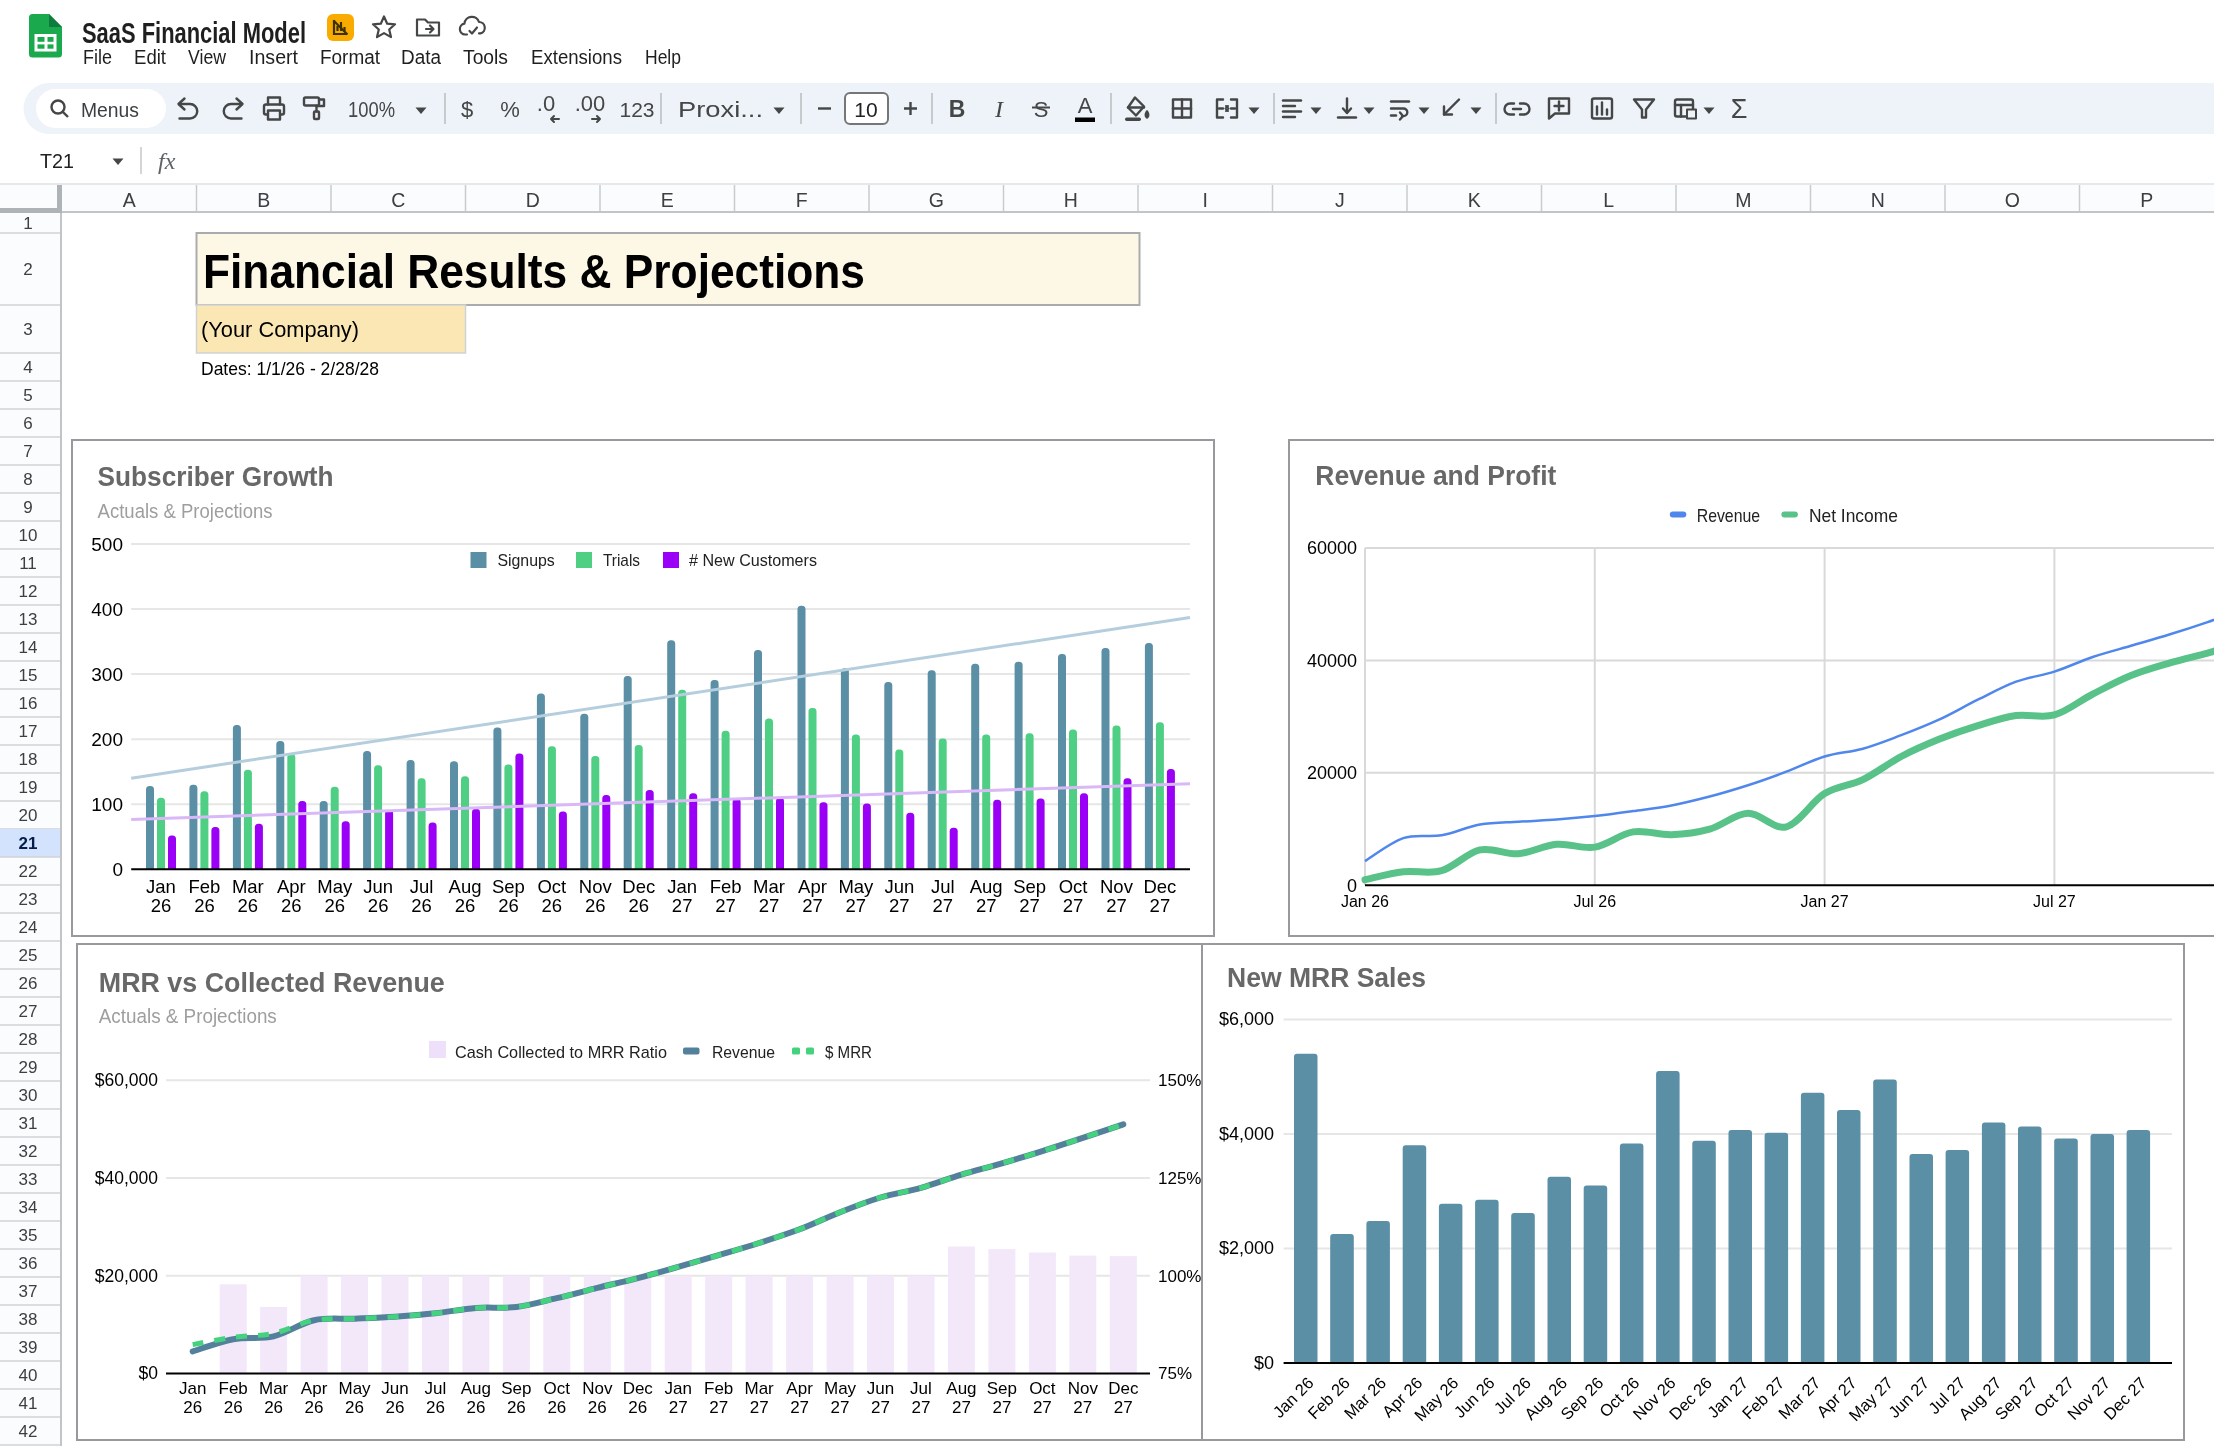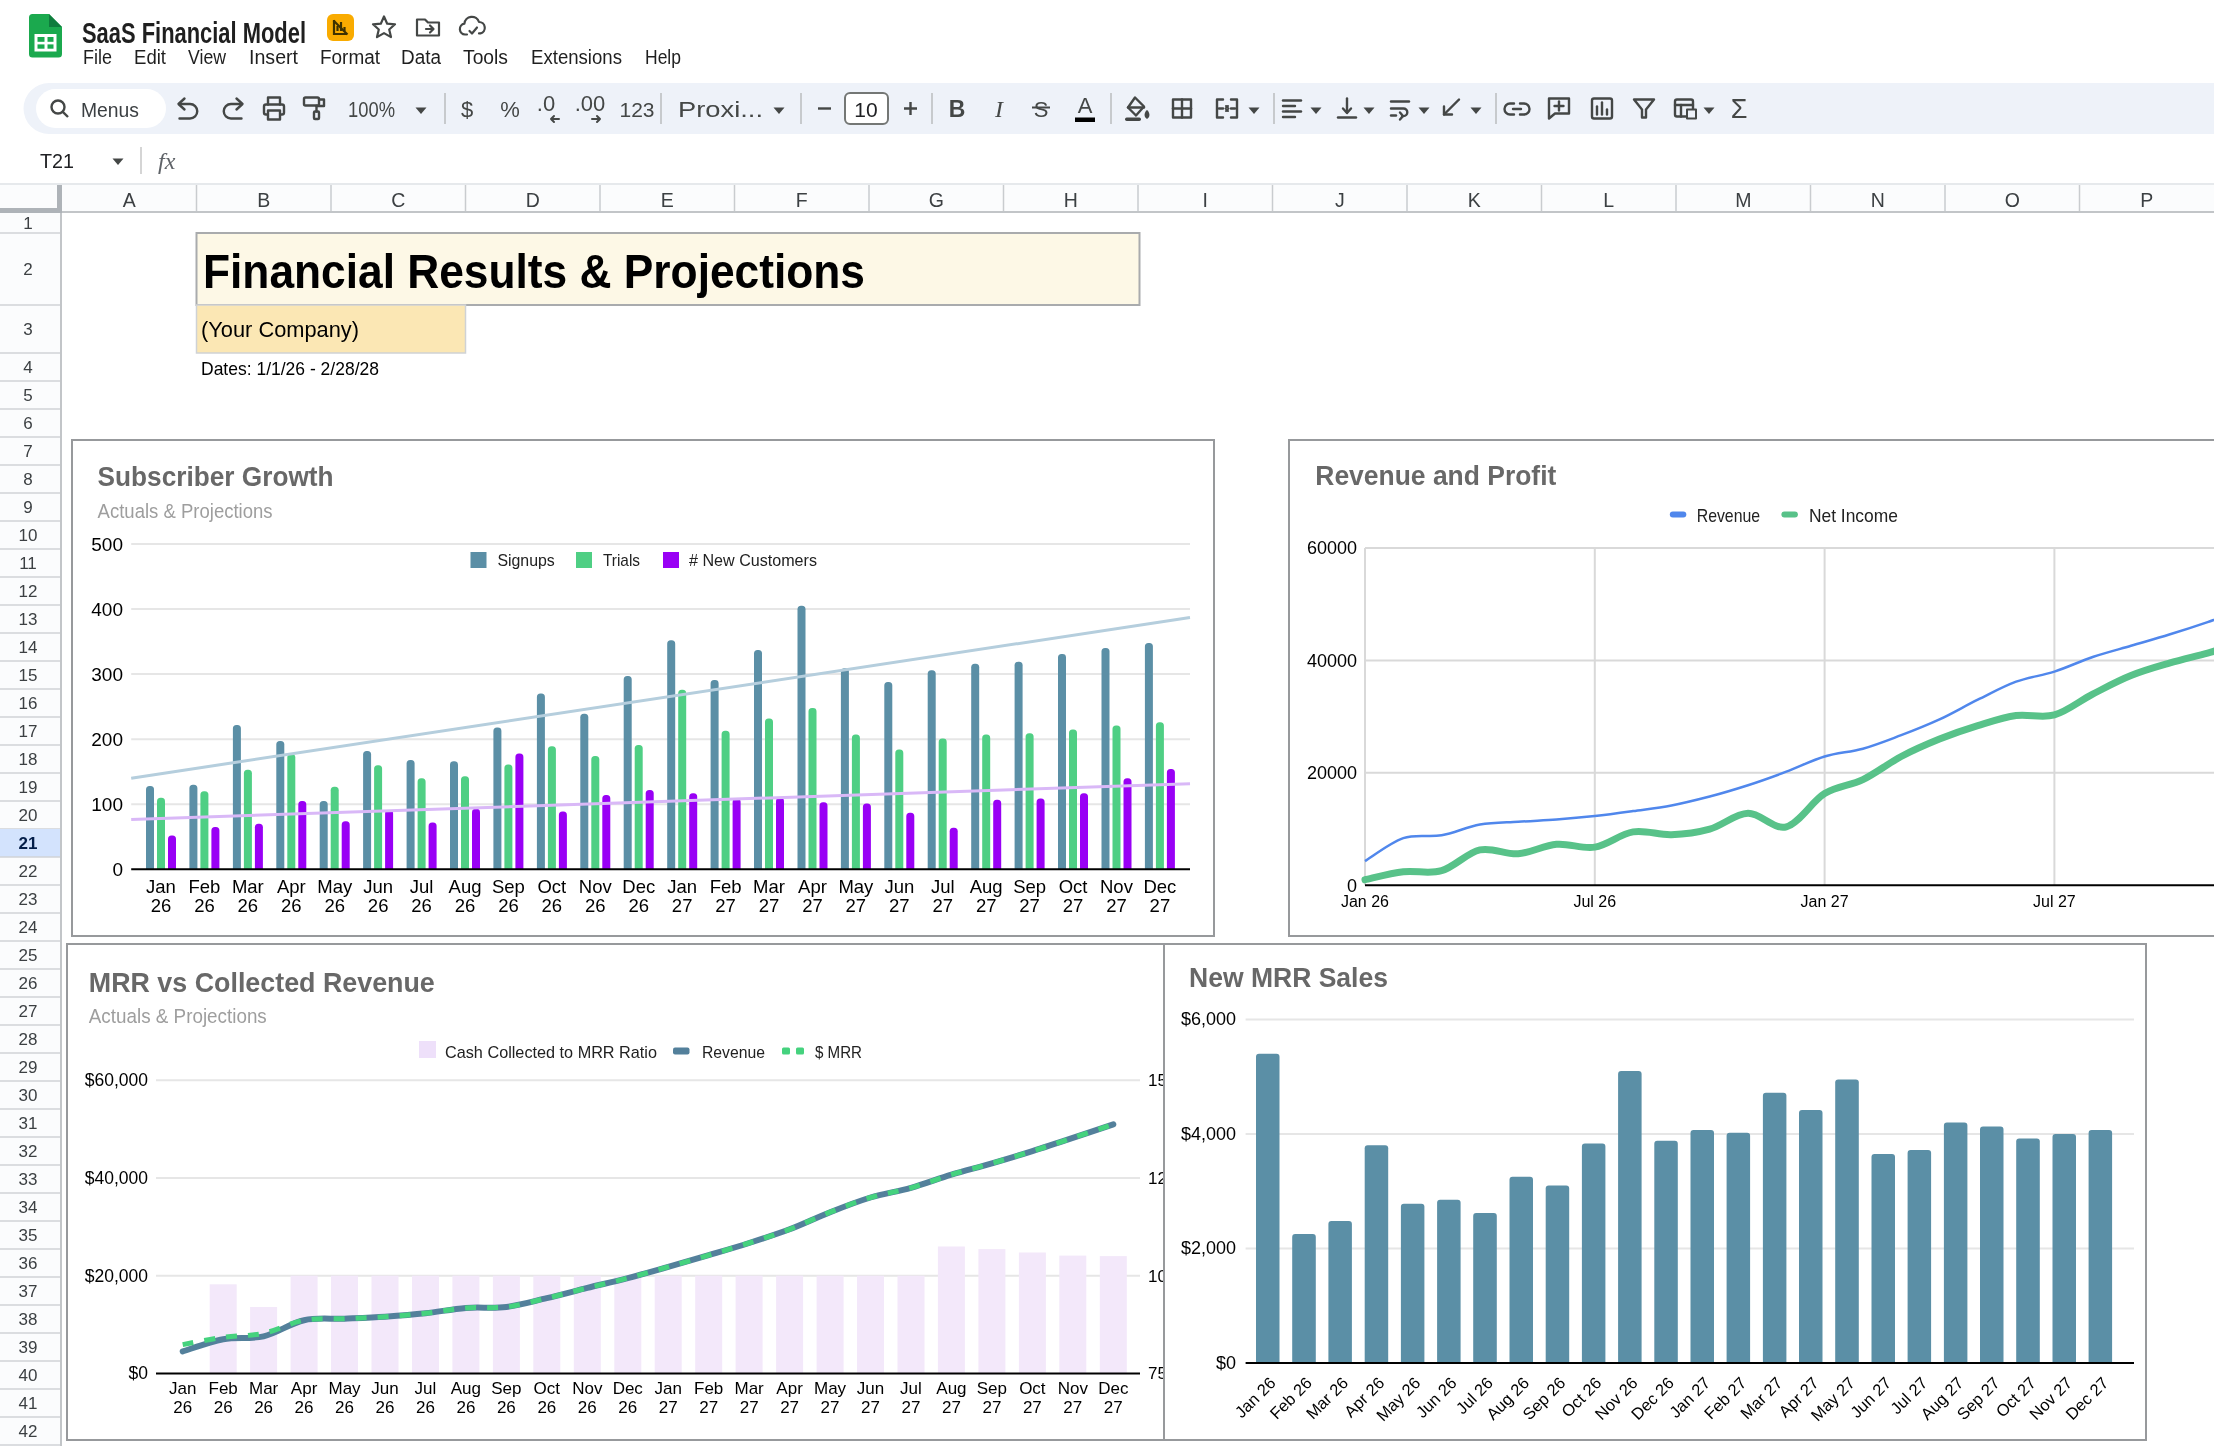--- a/index.html
+++ b/index.html
@@ -468,21 +468,21 @@
       <line x1="536.6" y1="108.9" x2="536.6" y2="446.3" stroke="#d9d9d9" stroke-width="2"></line>
       <line x1="766.4" y1="108.9" x2="766.4" y2="446.3" stroke="#d9d9d9" stroke-width="2"></line>
       <path d="M77.0,440.7 C83.4,439.4 102.5,434.3 115.3,432.8 C128.1,431.3 140.8,435.3 153.6,431.7 C166.4,428.0 179.1,413.7 191.9,410.9 C204.7,408.1 217.4,415.7 230.2,414.8 C243.0,413.9 255.7,406.4 268.5,405.3 C281.3,404.1 294.0,410.1 306.8,408.1 C319.6,406.0 332.3,394.9 345.1,392.9 C357.9,390.8 370.6,396.2 383.4,395.7 C396.2,395.2 408.9,393.6 421.7,390.1 C434.5,386.5 447.2,374.7 460.0,374.3 C472.8,374.0 485.5,391.1 498.3,387.8 C511.1,384.5 523.8,362.5 536.6,354.6 C549.4,346.8 562.1,346.8 574.9,340.6 C587.7,334.4 600.4,324.3 613.2,317.5 C626.0,310.8 638.7,305.3 651.5,300.1 C664.3,294.9 677.0,290.5 689.8,286.6 C702.6,282.7 715.3,278.3 728.1,276.5 C740.9,274.7 753.6,279.5 766.4,275.9 C779.2,272.4 791.9,261.7 804.7,255.1 C817.5,248.6 830.2,241.7 843.0,236.6 C855.8,231.4 868.5,227.9 881.3,224.2 C894.1,220.4 906.8,217.6 919.6,214.1 C932.4,210.5 948.2,205.5 957.9,202.8 C967.6,200.1 974.6,198.6 978.0,197.8" fill="none" stroke="#58c289" stroke-width="7" stroke-linecap="round"></path>
       <path d="M77.0,422.1 C83.4,418.3 102.5,403.4 115.3,399.1 C128.1,394.8 140.8,398.5 153.6,396.3 C166.4,394.0 179.1,387.8 191.9,385.6 C204.7,383.3 217.4,383.6 230.2,382.8 C243.0,381.9 255.7,381.4 268.5,380.5 C281.3,379.6 294.0,378.5 306.8,377.1 C319.6,375.7 332.3,373.9 345.1,372.1 C357.9,370.3 370.6,368.9 383.4,366.5 C396.2,364.0 408.9,360.8 421.7,357.5 C434.5,354.1 447.2,350.3 460.0,346.2 C472.8,342.1 485.5,337.5 498.3,332.7 C511.1,327.9 523.8,321.4 536.6,317.5 C549.4,313.7 562.1,313.2 574.9,309.7 C587.7,306.1 600.4,301.0 613.2,296.2 C626.0,291.3 638.7,286.3 651.5,280.4 C664.3,274.5 677.0,267.0 689.8,260.7 C702.6,254.5 715.3,247.4 728.1,242.7 C740.9,238.1 753.6,236.7 766.4,232.6 C779.2,228.5 791.9,222.3 804.7,218.0 C817.5,213.7 830.2,210.5 843.0,206.8 C855.8,203.0 868.5,199.5 881.3,195.5 C894.1,191.6 906.8,187.5 919.6,183.1 C932.4,178.8 948.2,172.7 957.9,169.6 C967.6,166.6 974.6,165.4 978.0,164.6" fill="none" stroke="#5087ec" stroke-width="2.5"></path>
       <line x1="77" y1="446.3" x2="971" y2="446.3" stroke="#000000" stroke-width="2"></line>
       <text x="77" y="467.7" font-size="16" fill="#000" text-anchor="middle" font-family="Liberation Sans, sans-serif">Jan 26</text>
       <text x="306.8" y="467.7" font-size="16" fill="#000" text-anchor="middle" font-family="Liberation Sans, sans-serif">Jul 26</text>
       <text x="536.6" y="467.7" font-size="16" fill="#000" text-anchor="middle" font-family="Liberation Sans, sans-serif">Jan 27</text>
       <text x="766.4" y="467.7" font-size="16" fill="#000" text-anchor="middle" font-family="Liberation Sans, sans-serif">Jul 27</text>
     </svg></div>
-<div style="position:absolute;left:66px;top:943px;width:1118px;height:498px"><svg width="1149" height="498">
+<div style="position:absolute;left:76px;top:943px;width:1118px;height:498px"><svg width="1149" height="498">
       <rect x="1" y="1" width="1147" height="496" fill="#ffffff" stroke="#97999c" stroke-width="2"></rect>
       <text x="22.8" y="49.4" font-size="28.5" fill="#686868" font-weight="bold" textLength="346" lengthAdjust="spacingAndGlyphs" font-family="Liberation Sans, sans-serif">MRR vs Collected Revenue</text>
       <text x="22.8" y="80.4" font-size="20.5" fill="#9e9e9e" textLength="178" lengthAdjust="spacingAndGlyphs" font-family="Liberation Sans, sans-serif">Actuals &amp; Projections</text>
       <rect x="353" y="98" width="17" height="17" fill="#eee0fa"></rect>
       <text x="379" y="114.5" font-size="17" fill="#222" textLength="212" lengthAdjust="spacingAndGlyphs" font-family="Liberation Sans, sans-serif">Cash Collected to MRR Ratio</text>
       <rect x="607" y="104.5" width="16.5" height="7" rx="2" fill="#53809b"></rect>
       <text x="636" y="114.5" font-size="17" fill="#222" textLength="63" lengthAdjust="spacingAndGlyphs" font-family="Liberation Sans, sans-serif">Revenue</text>
       <rect x="716" y="104.5" width="8" height="7" rx="1.5" fill="#45d27e"></rect>
       <rect x="730" y="104.5" width="8" height="7" rx="1.5" fill="#45d27e"></rect>
       <text x="749" y="114.5" font-size="17" fill="#222" textLength="47" lengthAdjust="spacingAndGlyphs" font-family="Liberation Sans, sans-serif">$ MRR</text>
@@ -565,21 +565,21 @@
       <rect x="993.3" y="312.6" width="27" height="117.8" fill="#f3e8fa"></rect>
       <text x="1006.82" y="451.3" font-size="17" fill="#000" text-anchor="middle" font-family="Liberation Sans, sans-serif">Nov</text>
       <text x="1006.82" y="470" font-size="17" fill="#000" text-anchor="middle" font-family="Liberation Sans, sans-serif">27</text>
       <rect x="1033.8" y="313.1" width="27" height="117.3" fill="#f3e8fa"></rect>
       <text x="1047.28" y="451.3" font-size="17" fill="#000" text-anchor="middle" font-family="Liberation Sans, sans-serif">Dec</text>
       <text x="1047.28" y="470" font-size="17" fill="#000" text-anchor="middle" font-family="Liberation Sans, sans-serif">27</text>
       <path d="M116.7,408.4 C123.4,406.4 143.7,398.7 157.2,396.2 C170.6,393.7 184.1,396.4 197.6,393.3 C211.1,390.1 224.6,380.1 238.1,377.2 C251.6,374.2 265.1,376.3 278.5,375.7 C292.0,375.1 305.5,374.6 319.0,373.7 C332.5,372.8 346.0,371.8 359.5,370.3 C372.9,368.8 386.4,366.0 399.9,364.9 C413.4,363.9 426.9,365.6 440.4,364.0 C453.9,362.3 467.4,358.3 480.8,355.2 C494.3,352.0 507.8,348.3 521.3,344.9 C534.8,341.6 548.3,338.6 561.8,335.1 C575.2,331.6 588.7,327.7 602.2,323.9 C615.7,320.1 629.2,316.2 642.7,312.2 C656.2,308.2 669.7,304.3 683.1,300.0 C696.6,295.7 710.1,291.4 723.6,286.3 C737.1,281.2 750.6,274.5 764.1,269.2 C777.5,263.9 791.0,258.6 804.5,254.5 C818.0,250.5 831.5,248.6 845.0,244.8 C858.5,240.9 872.0,235.7 885.4,231.6 C898.9,227.5 912.4,224.3 925.9,220.3 C939.4,216.4 952.9,212.4 966.4,208.1 C979.8,203.9 993.3,199.4 1006.8,194.9 C1020.3,190.5 1040.5,183.5 1047.3,181.3" fill="none" stroke="#53809b" stroke-width="6" stroke-linecap="round"></path>
       <path d="M116.7,401.6 C123.4,400.4 143.7,396.1 157.2,394.3 C170.6,392.4 184.1,393.2 197.6,390.3 C211.1,387.5 224.6,379.6 238.1,377.2 C251.6,374.7 265.1,376.3 278.5,375.7 C292.0,375.1 305.5,374.6 319.0,373.7 C332.5,372.8 346.0,371.8 359.5,370.3 C372.9,368.8 386.4,366.0 399.9,364.9 C413.4,363.9 426.9,365.6 440.4,364.0 C453.9,362.3 467.4,358.3 480.8,355.2 C494.3,352.0 507.8,348.3 521.3,344.9 C534.8,341.6 548.3,338.6 561.8,335.1 C575.2,331.6 588.7,327.7 602.2,323.9 C615.7,320.1 629.2,316.2 642.7,312.2 C656.2,308.2 669.7,304.3 683.1,300.0 C696.6,295.7 710.1,291.4 723.6,286.3 C737.1,281.2 750.6,274.5 764.1,269.2 C777.5,263.9 791.0,258.6 804.5,254.5 C818.0,250.5 831.5,248.6 845.0,244.8 C858.5,240.9 872.0,235.7 885.4,231.6 C898.9,227.5 912.4,224.3 925.9,220.3 C939.4,216.4 952.9,212.4 966.4,208.1 C979.8,203.9 993.3,199.4 1006.8,194.9 C1020.3,190.5 1040.5,183.5 1047.3,181.3" fill="none" stroke="#45d27e" stroke-width="5" stroke-dasharray="11 11" stroke-linecap="butt"></path>
       <line x1="90" y1="430.4" x2="1074" y2="430.4" stroke="#000000" stroke-width="2"></line>
     </svg></div>
-<div style="position:absolute;left:1163px;top:943px;width:984px;height:498px"><svg width="984" height="498">
+<div style="position:absolute;left:1201px;top:943px;width:984px;height:498px"><svg width="984" height="498">
       <rect x="1" y="1" width="982" height="496" fill="#ffffff" stroke="#97999c" stroke-width="2"></rect>
       <text x="26" y="44" font-size="27" fill="#686868" font-weight="bold" textLength="199" lengthAdjust="spacingAndGlyphs" font-family="Liberation Sans, sans-serif">New MRR Sales</text>
       <line x1="82.6" y1="305.4" x2="971" y2="305.4" stroke="#e6e6e6" stroke-width="2"></line>
       <line x1="82.6" y1="190.9" x2="971" y2="190.9" stroke="#e6e6e6" stroke-width="2"></line>
       <line x1="82.6" y1="76.4" x2="971" y2="76.4" stroke="#e6e6e6" stroke-width="2"></line>
       <text x="73" y="425.9" font-size="18" fill="#000" text-anchor="end" font-family="Liberation Sans, sans-serif">$0</text>
       <text x="73" y="311.4" font-size="18" fill="#000" text-anchor="end" font-family="Liberation Sans, sans-serif">$2,000</text>
       <text x="73" y="196.89999999999998" font-size="18" fill="#000" text-anchor="end" font-family="Liberation Sans, sans-serif">$4,000</text>
       <text x="73" y="82.39999999999998" font-size="18" fill="#000" text-anchor="end" font-family="Liberation Sans, sans-serif">$6,000</text>
       <path d="M93.0,419.9 L93.0,113.7 A3,3 0 0 1 96.0,110.7 L113.5,110.7 A3,3 0 0 1 116.5,113.7 L116.5,419.9 Z" fill="#5b8fa6"></path>

